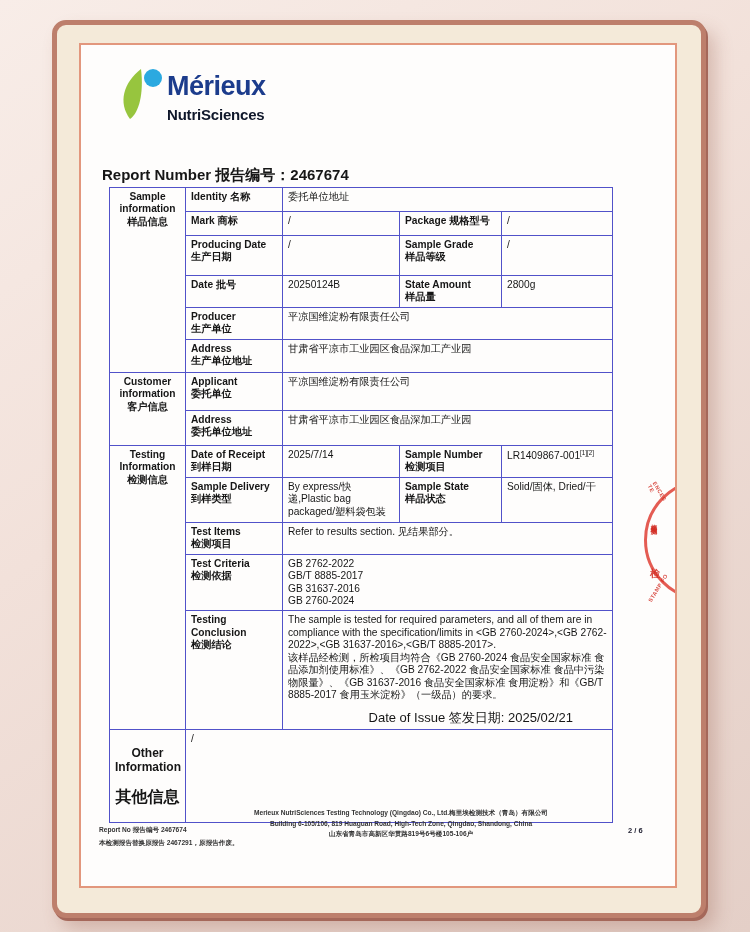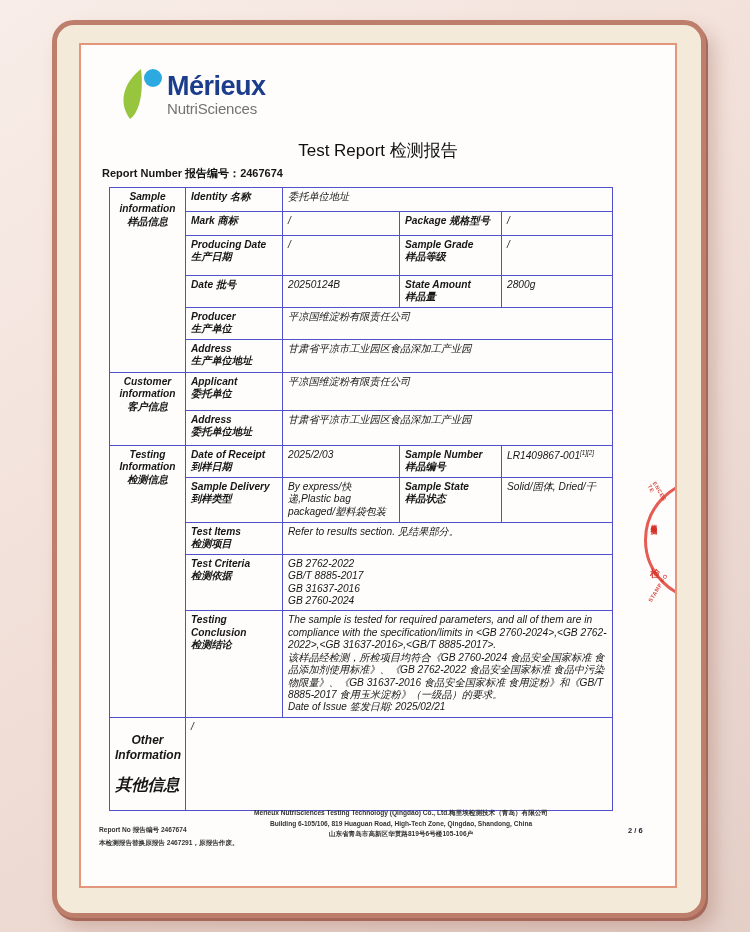--- a/index.html
+++ b/index.html
@@ -3,50 +3,50 @@
 <meta charset="utf-8">
 <style>
   html,body{margin:0;padding:0;}
   body{
     width:750px;height:932px;position:relative;overflow:hidden;
     background:linear-gradient(145deg,#f8ede8 0%,#f2e1da 40%,#e4cfc7 100%);
     font-family:"Liberation Sans","DejaVu Sans",sans-serif;color:#161616;
   }
   .card{
     position:absolute;left:52px;top:20px;width:654px;height:898px;box-sizing:border-box;
-    border:5px solid #bd7f6c;border-radius:22px;background:#f4ead9;
+    border:5px solid #bd7f6c;border-radius:14px;background:#f4ead9;
     box-shadow:2px 3px 0 #a5685a, 9px 11px 18px rgba(140,80,60,.28);
   }
   .page{
     position:absolute;left:22px;top:18px;width:598px;height:845px;box-sizing:border-box;
     background:#fefdfc;border:2px solid #e2977d;overflow:hidden;
   }
   
   .logo{position:absolute;left:36px;top:22px;display:flex;align-items:flex-start;}
   .logo svg{display:block;}
   .logo-text{margin-left:4px;margin-top:6px;line-height:1;}
   .brand1{font-size:27px;font-weight:bold;color:#1c3c8c;letter-spacing:-.5px;display:block;}
-  .brand2{font-size:15px;font-weight:400;color:#737373;display:block;margin-top:1px;letter-spacing:-.2px;}
+  .brand2{font-size:15px;font-weight:700;color:#0f172a;display:block;margin-top:7px;letter-spacing:-.2px;}
   
   .title{position:absolute;left:0;top:94px;width:100%;text-align:center;font-size:17px;font-weight:500;color:#101010;}
-  .repline{position:absolute;left:21px;top:121px;font-size:11px;font-weight:bold;}
+  .repline{position:absolute;left:21px;top:121px;font-size:15px;font-weight:bold;}
   
   table.rep{
     position:absolute;left:28px;top:142px;width:503px;border-collapse:collapse;table-layout:fixed;
-    font-size:10.2px;line-height:1.22;font-style:italic;
+    font-size:10.2px;line-height:1.22;
   }
   table.rep td{border:1.4px solid #5152c9;padding:3px 5px;vertical-align:top;box-sizing:border-box;overflow:hidden;}
   td.sec{vertical-align:middle;text-align:center;font-weight:bold;white-space:pre-line;padding:2px;}
   td.lbl{font-weight:bold;white-space:pre-line;}
   .pre{white-space:pre-line;}
   .sec-other-en{font-size:12px;font-weight:bold;display:block;}
   .sec-other-zh{font-size:16px;font-weight:bold;display:block;}
   .sup{font-size:6.3px;vertical-align:super;}
   .concl-en,.concl-zh{white-space:pre-line;}
-  .issue-line{padding-right:34px;font-size:10px;}
+  .issue-line{text-align:right;padding-right:34px;margin-top:9px;font-size:13px;}
   tr.h24{height:24px}tr.h40{height:40px}tr.h30{height:30px}tr.h32{height:32px}
   tr.h33{height:33px}tr.h38{height:38px}tr.h35{height:35px}tr.h45{height:45px}
   tr.h56{height:56px}tr.h34{height:34px}
   
   .stamp{position:absolute;right:0;top:430px;width:34px;height:136px;overflow:hidden;pointer-events:none;}
   .stamp-circle{position:absolute;left:3px;top:4px;width:122px;height:122px;border-radius:50%;
     border:3px solid rgba(221,51,40,.8);box-sizing:border-box;}
   .stamp span{position:absolute;color:rgba(210,45,35,.85);font-weight:bold;}
   .st-arc1{left:3px;top:16px;font-size:5.5px;transform:rotate(60deg);letter-spacing:.5px;}
   .st-col{left:8px;top:44px;font-size:6.5px;writing-mode:vertical-rl;letter-spacing:1px;}
@@ -67,21 +67,20 @@
       <svg width="46" height="54" viewBox="0 0 46 54">
         <path d="M24,2 C6,16 1,36 13,52 C22,46 27,26 24,2 Z" fill="#97c53e"></path>
         <circle cx="36" cy="11" r="9" fill="#2ba9e0"></circle>
       </svg>
       <div class="logo-text">
         <span class="brand1">Mérieux</span>
         <span class="brand2">NutriSciences</span>
       </div>
     </div>
 
-    <div class="title">Test Report 检测报告</div>
     <div class="repline">
       <span>Report Number 报告编号：</span><span>2467674</span>
     </div>
 
     <table class="rep">
       <colgroup>
         <col style="width:76px">
           <col style="width:97px">
           <col style="width:117px">
           <col style="width:102px">
@@ -138,23 +137,23 @@
           <td class="lbl">Address
 委托单位地址</td>
           <td colspan="3">甘肃省平凉市工业园区食品深加工产业园</td>
         </tr>
         <tr class="h30">
           <td class="sec" rowspan="5">Testing
 Information
 检测信息</td>
           <td class="lbl">Date of Receipt
 到样日期</td>
-          <td>2025/2/03</td>
+          <td>2025/7/14</td>
           <td class="lbl">Sample Number
-样品编号</td>
+检测项目</td>
           <td><span>LR1409867-001</span><span class="sup">[1][2]</span></td>
         </tr>
         <tr class="h45">
           <td class="lbl">Sample Delivery
 到样类型</td>
           <td>By express/快递,Plastic bag packaged/塑料袋包装</td>
           <td class="lbl">Sample State
 样品状态</td>
           <td>Solid/固体, Dried/干</td>
         </tr>

